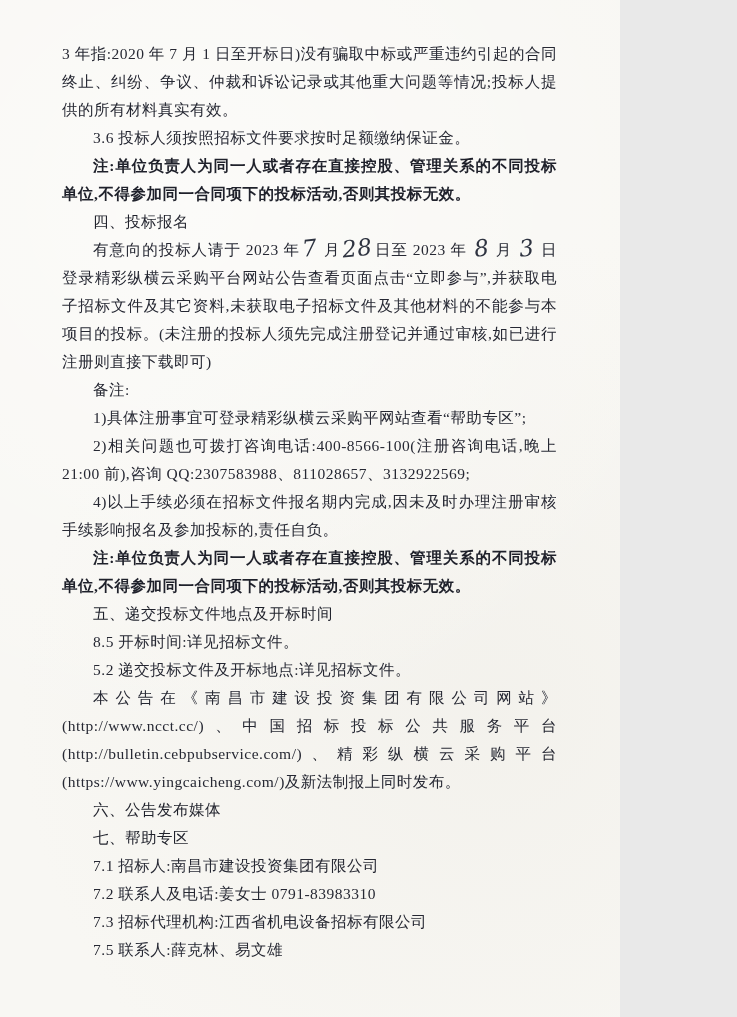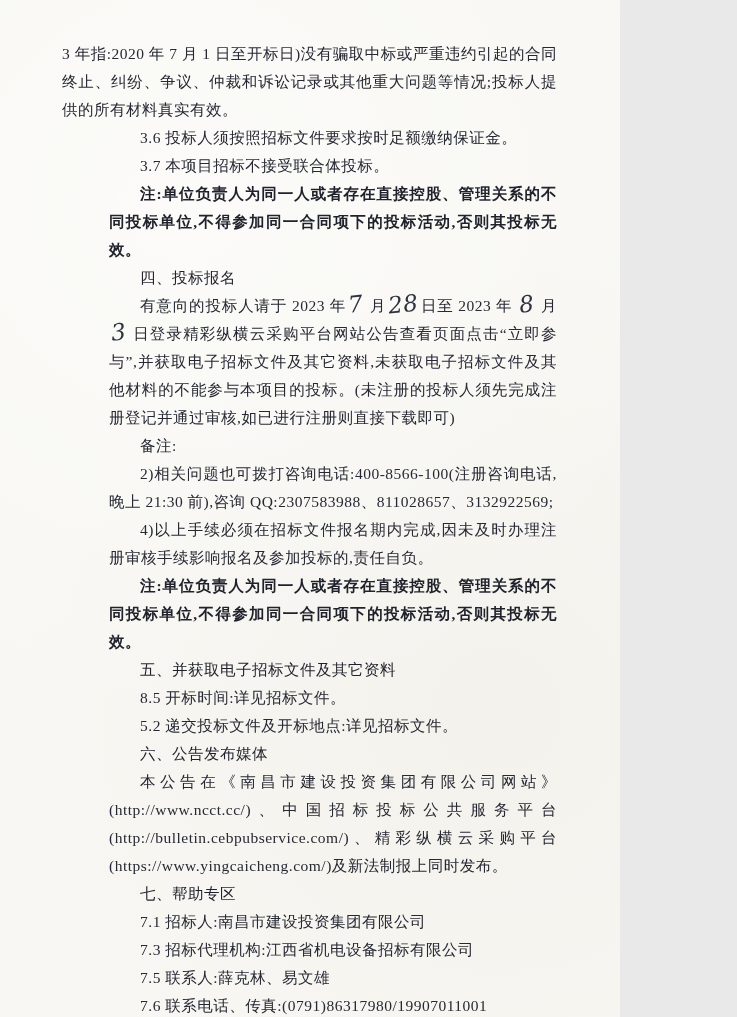--- a/index.html
+++ b/index.html
@@ -20,21 +20,21 @@
   .doc {
     position: absolute;
     left: 62px; right: 63px; top: 40px;
     color: #262833;
     font-size: 15.5px;
     line-height: 28px;
     letter-spacing: 0.5px;
     text-align: justify;
   }
   p.para { margin: 0; }
-  p.para.indent { text-indent: 2em; margin-left: 47px; }
+  p.para.indent { text-indent: 2em; }
   p.para.bold { font-weight: 700; color: #1f212b; }
   p.para.heading { font-weight: 400; color: #1f212b; }
   .hand {
     display: inline-block;
     font-family: "DejaVu Serif", serif;
     font-style: italic;
     font-weight: 400;
     font-size: 23px;
     line-height: 1;
     color: #2e3340;
@@ -53,38 +53,38 @@
   .seal .ring { mix-blend-mode: multiply; }
 </style>
 </head>
 <body>
 
 <div class="page">
 
   <div class="doc" id="doc-body">
       <p class="para body"><span class="seg">3 年指:2020 年 7 月 1 日至开标日)没有骗取中标或严重违约引起的合同终止、纠纷、争议、仲裁和诉讼记录或其他重大问题等情况;投标人提供的所有材料真实有效。</span></p>
       <p class="para body indent"><span class="seg">3.6 投标人须按照招标文件要求按时足额缴纳保证金。</span></p>
-      <p class="para body indent"><span class="seg">3.7 本项目招标不接受联合体投标。</span></p>
       <p class="para bold indent"><span class="seg">注:单位负责人为同一人或者存在直接控股、管理关系的不同投标单位,不得参加同一合同项下的投标活动,否则其投标无效。</span></p>
       <p class="para heading indent"><span class="seg">四、投标报名</span></p>
       <p class="para body indent"><span class="seg">有意向的投标人请于 2023 年</span><span class="hand">7</span><span class="seg"> 月</span><span class="hand">28</span><span class="seg">日至 2023 年 </span><span class="hand">8</span><span class="seg"> 月 </span><span class="hand">3</span><span class="seg"> 日登录精彩纵横云采购平台网站公告查看页面点击“立即参与”,并获取电子招标文件及其它资料,未获取电子招标文件及其他材料的不能参与本项目的投标。(未注册的投标人须先完成注册登记并通过审核,如已进行注册则直接下载即可)</span></p>
       <p class="para body indent"><span class="seg">备注:</span></p>
-      <p class="para body indent"><span class="seg">2)相关问题也可拨打咨询电话:400-8566-100(注册咨询电话,晚上 21:30 前),咨询 QQ:2307583988、811028657、3132922569;</span></p>
+      <p class="para body indent"><span class="seg">1)具体注册事宜可登录精彩纵横云采购平网站查看“帮助专区”;</span></p>
+      <p class="para body indent"><span class="seg">2)相关问题也可拨打咨询电话:400-8566-100(注册咨询电话,晚上 21:00 前),咨询 QQ:2307583988、811028657、3132922569;</span></p>
       <p class="para body indent"><span class="seg">4)以上手续必须在招标文件报名期内完成,因未及时办理注册审核手续影响报名及参加投标的,责任自负。</span></p>
       <p class="para bold indent"><span class="seg">注:单位负责人为同一人或者存在直接控股、管理关系的不同投标单位,不得参加同一合同项下的投标活动,否则其投标无效。</span></p>
-      <p class="para heading indent"><span class="seg">五、并获取电子招标文件及其它资料</span></p>
+      <p class="para heading indent"><span class="seg">五、递交投标文件地点及开标时间</span></p>
       <p class="para body indent"><span class="seg">8.5 开标时间:详见招标文件。</span></p>
       <p class="para body indent"><span class="seg">5.2 递交投标文件及开标地点:详见招标文件。</span></p>
+      <p class="para body indent"><span class="seg">本公告在《南昌市建设投资集团有限公司网站》(http://www.ncct.cc/)、中国招标投标公共服务平台(http://bulletin.cebpubservice.com/)、精彩纵横云采购平台(https://www.yingcaicheng.com/)及新法制报上同时发布。</span></p>
       <p class="para heading indent"><span class="seg">六、公告发布媒体</span></p>
-      <p class="para body indent"><span class="seg">本公告在《南昌市建设投资集团有限公司网站》(http://www.ncct.cc/)、中国招标投标公共服务平台(http://bulletin.cebpubservice.com/)、精彩纵横云采购平台(https://www.yingcaicheng.com/)及新法制报上同时发布。</span></p>
       <p class="para heading indent"><span class="seg">七、帮助专区</span></p>
       <p class="para body indent"><span class="seg">7.1 招标人:南昌市建设投资集团有限公司</span></p>
+      <p class="para body indent"><span class="seg">7.2 联系人及电话:姜女士 0791-83983310</span></p>
       <p class="para body indent"><span class="seg">7.3 招标代理机构:江西省机电设备招标有限公司</span></p>
       <p class="para body indent"><span class="seg">7.5 联系人:薛克林、易文雄</span></p>
-      <p class="para body indent"><span class="seg">7.6 联系电话、传真:(0791)86317980/19907011001</span></p>
     </div>
 
   <svg class="seal" width="290" height="290" viewBox="0 0 290 290" xmlns="http://www.w3.org/2000/svg">
     <defs>
       <path id="sealArc" d="M 48.2 155.6 A 99 99 0 0 0 178.9 228.1" fill="none"></path>
     </defs>
     <circle class="ring" cx="145" cy="135" r="112" fill="none" stroke="#d64b44" stroke-width="7" opacity="0.82"></circle>
     <text transform="translate(91.5 75.5) rotate(-42)" text-anchor="middle" font-size="24" font-weight="700" fill="#d64b44" opacity="0.38">有</text>
     <text transform="translate(78 91.4) rotate(-57)" text-anchor="middle" font-size="24" font-weight="700" fill="#cf4740" opacity="0.85">限</text>
     <text transform="translate(68.5 111.6) rotate(-73)" text-anchor="middle" font-size="24" font-weight="700" fill="#cf4740" opacity="0.85">公</text>

